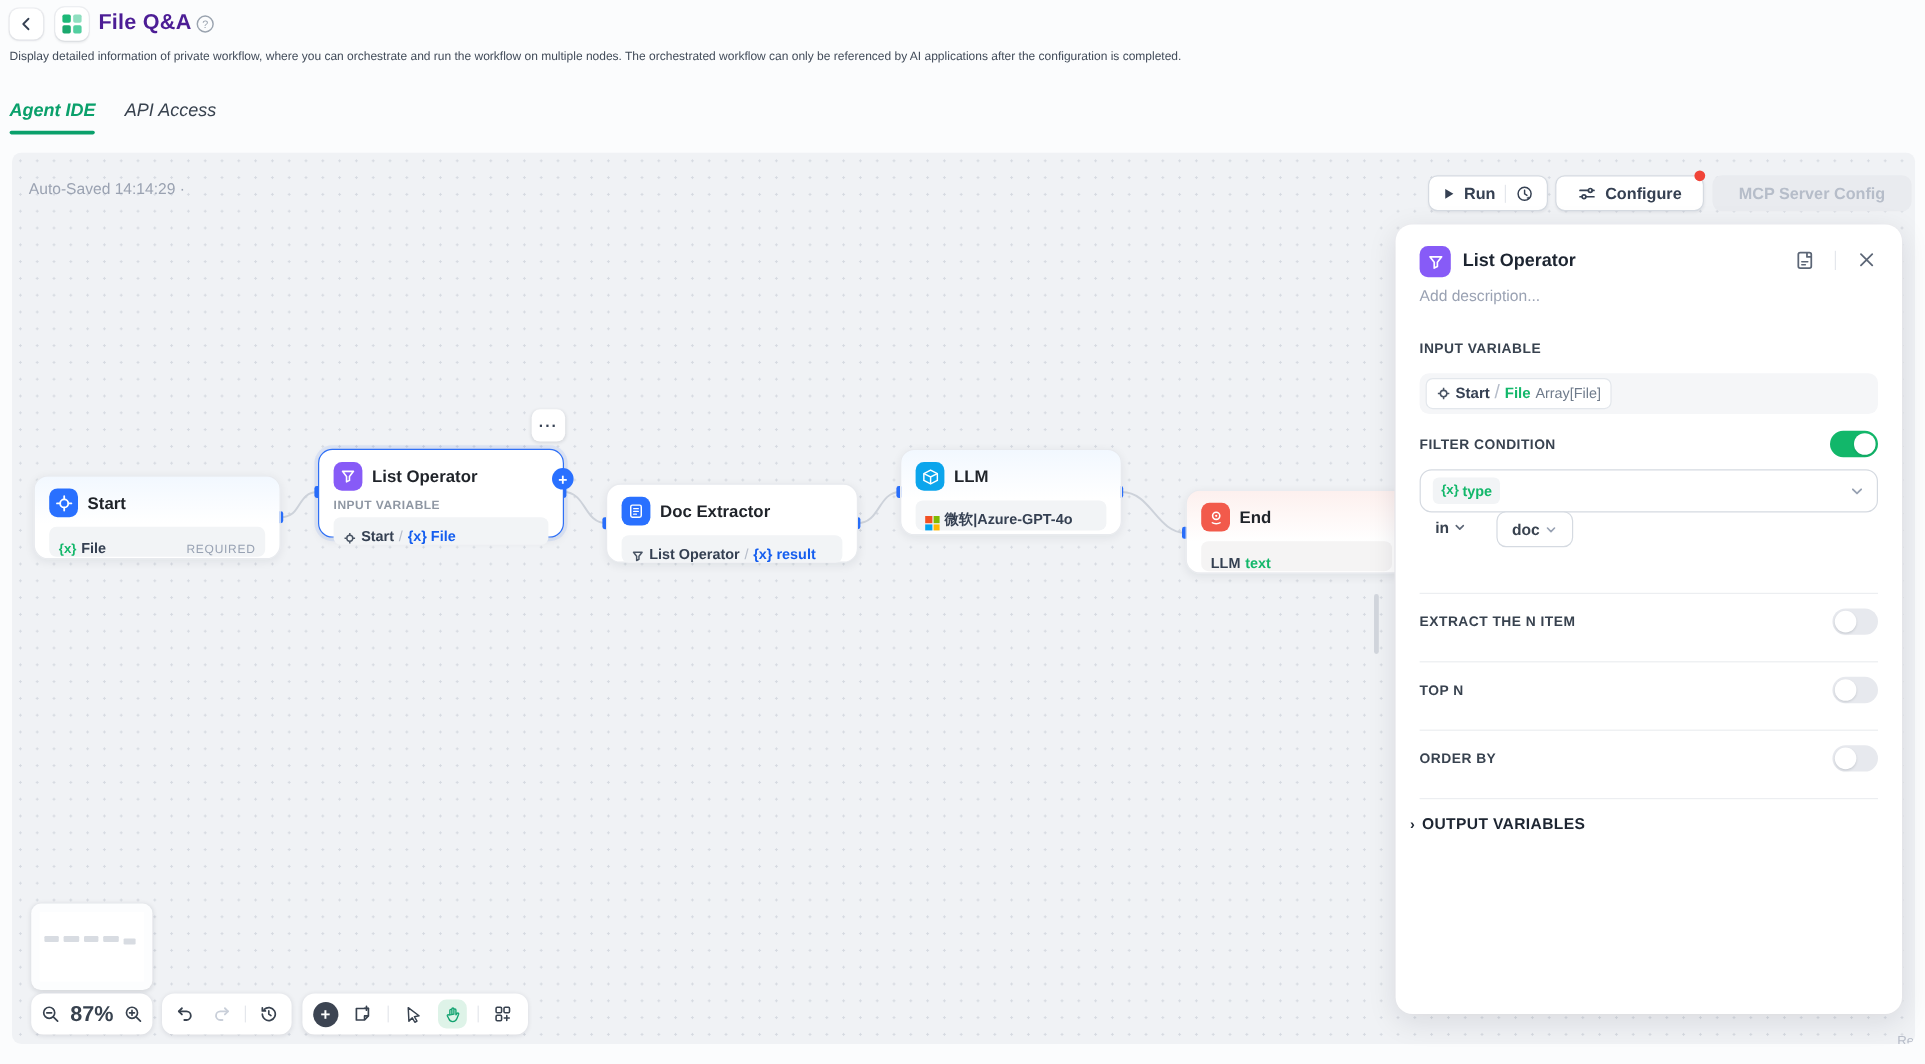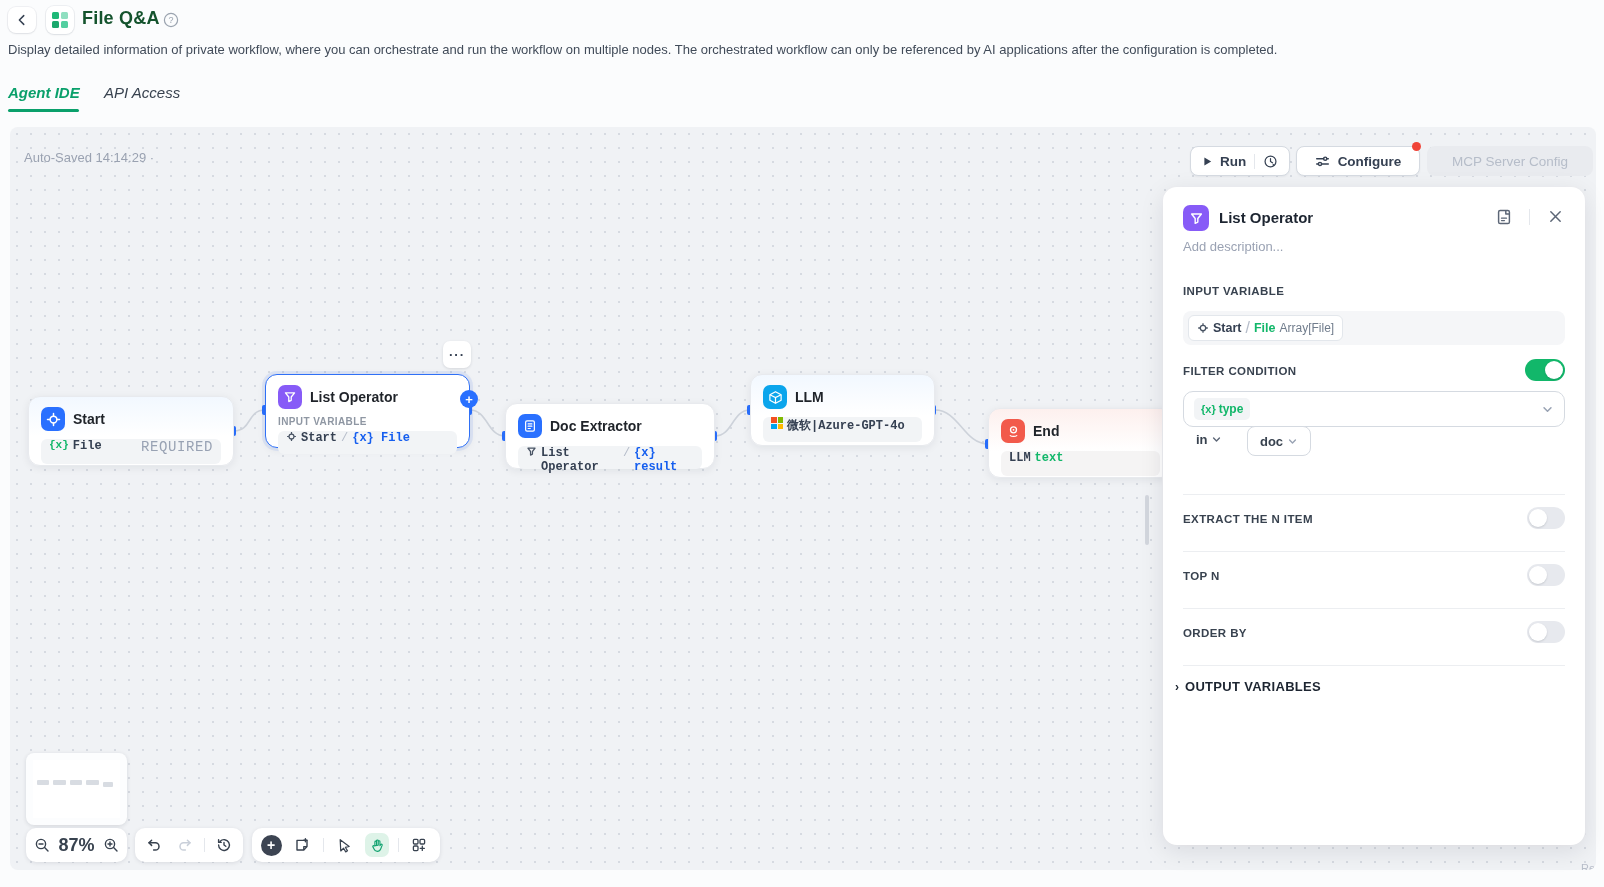--- a/index.html
+++ b/index.html
@@ -7,55 +7,55 @@
   .abs { position:absolute; }
   #stage { position:relative; width:1604px; height:887px; background:#fbfcfd; }
 
   
   .back-btn { left:8px; top:7px; width:28px; height:26px; background:#fff; border-radius:8px;
               box-shadow:0 1px 2px rgba(16,24,40,.08), 0 0 0 1px #f0f1f4; display:flex; align-items:center; justify-content:center; cursor:pointer; }
   .app-icon { left:46px; top:6px; width:28px; height:28px; background:#fff; border-radius:8px;
               box-shadow:0 1px 2px rgba(16,24,40,.08), 0 0 0 1px #eef0f3; display:flex; align-items:center; justify-content:center; }
   .app-icon .grid2 { display:grid; grid-template-columns:7px 7px; grid-template-rows:7px 7px; gap:1.5px; }
   .app-icon .grid2 i { border-radius:1.5px; }
-  .page-title { left:82px; top:8px; font-size:18px; font-weight:700; color:#14532d; letter-spacing:.2px; }
+  .page-title { left:82px; top:8px; font-size:18px; font-weight:700; color:#4c1d95; letter-spacing:.2px; }
   .help-ic { left:163px; top:12px; }
-  .page-desc { left:8px; top:42px; font-size:13px; color:#414b59; }
+  .page-desc { left:8px; top:42px; font-size:10px; color:#414b59; }
   .tab { top:84px; font-size:15px; cursor:pointer;font-style:italic; }
   .tab.active { color:#0aa06b; font-weight:700; }
   .tab.idle { color:#38424f; font-weight:500; }
   .tab-underline { left:8px; top:109px; width:71px; height:3px; background:#0aa06b; border-radius:2px; }
 
   
   #canvas { left:10px; top:127px; width:1586px; height:743px; background:#f0f2f5; border-radius:8px;
             background-image:radial-gradient(circle, #d6dae1 1.1px, transparent 1.1px); background-size:14px 14px; overflow:hidden; }
   .autosave { left:14px; top:23px; font-size:13px; color:#9aa2b1; }
   .rf-attr { left:1571px; top:735px; font-size:11px; color:#b7bdc9; }
   .scroll-nub { left:1135px; top:368px; width:4px; height:50px; background:#d2d6dd; border-radius:2px; }
 
   
   .btn { height:30px; background:#fff; border:1px solid #d5dae1; border-radius:8px; display:flex; align-items:center;
          font-size:13.5px; font-weight:600; color:#354052; cursor:pointer; box-shadow:0 1px 2px rgba(16,24,40,.05); }
   .btn .vsep { width:1px; height:15px; background:#e4e7ec; margin:0 8px; }
   .btn-mcp { height:30px; background:#e9ebef; border-radius:8px; display:flex; align-items:center; justify-content:center;
-             font-size:13.5px; font-weight:400; color:#b6bdc9; cursor:default; }
+             font-size:13.5px; font-weight:700; color:#b6bdc9; cursor:default; }
   .red-dot { width:9px; height:9px; border-radius:50%; background:#f04438; }
 
   
   .node { position:absolute; background:#fff; border:1px solid #e8eaee; border-radius:12px;
           box-shadow:0 2px 8px rgba(16,24,40,.07); padding:10px 12px; cursor:pointer; z-index:2; }
   .node .hd { display:flex; align-items:center; gap:8px; }
   .node .hd .ttl { font-size:14px; font-weight:700; color:#1f2329; }
   .nicon { width:24px; height:24px; border-radius:7px; display:flex; align-items:center; justify-content:center; flex:0 0 auto; }
-  .npill { margin-top:8px; height:25px; background:#f2f4f6; border-radius:6px; display:flex; align-items:flex-start; padding:0 8px; gap:4px; font-size:12px;font-family:Liberation Mono, monospace; }
+  .npill { margin-top:8px; height:25px; background:#f2f4f6; border-radius:6px; display:flex; align-items:flex-end; padding:0 8px; gap:4px; font-size:12px; }
   .vtag { color:#12b76a; font-weight:700; font-size:11px; }
   .ntxt { color:#354052; font-weight:600; font-size:12px; }
   .nslash { color:#b5bcc9; }
   .nblue { color:#155eef; font-weight:600; font-size:12px; }
-  .req { margin-left:auto; font-size:14px; color:#98a2b3; letter-spacing:.6px; font-weight:500; }
+  .req { margin-left:auto; font-size:10px; color:#98a2b3; letter-spacing:.6px; font-weight:500; }
   .grad-blue { background:linear-gradient(180deg,#f2f8ff 0%,#ffffff 58%); }
   .grad-red  { background:linear-gradient(180deg,#fdf0ee 0%,#ffffff 62%); }
   .node.selected { border:1.5px solid #2f70f6; box-shadow:0 0 0 3px rgba(47,112,246,.10), 0 2px 8px rgba(16,24,40,.07); }
   .plus-circle { position:absolute; right:-9px; top:15px; width:18px; height:18px; border-radius:50%; background:#2970ff; color:#fff;
                  display:flex; align-items:center; justify-content:center; font-size:13px; font-weight:700; line-height:1; cursor:pointer; }
   .sec-lbl { margin-top:7px; font-size:10px; font-weight:700; color:#8f97a3; letter-spacing:.4px; }
   .ellipsis-btn { left:433px; top:214px; width:28px; height:27px; background:#fff; border-radius:7px; z-index:3;
                   box-shadow:0 1px 3px rgba(16,24,40,.12); display:flex; align-items:center; justify-content:center;
                   font-size:13px; font-weight:700; color:#354052; letter-spacing:1px; cursor:pointer; }
   .mslogo { display:grid; grid-template-columns:5.5px 5.5px; grid-template-rows:5.5px 5.5px; gap:1px; flex:0 0 auto; }

